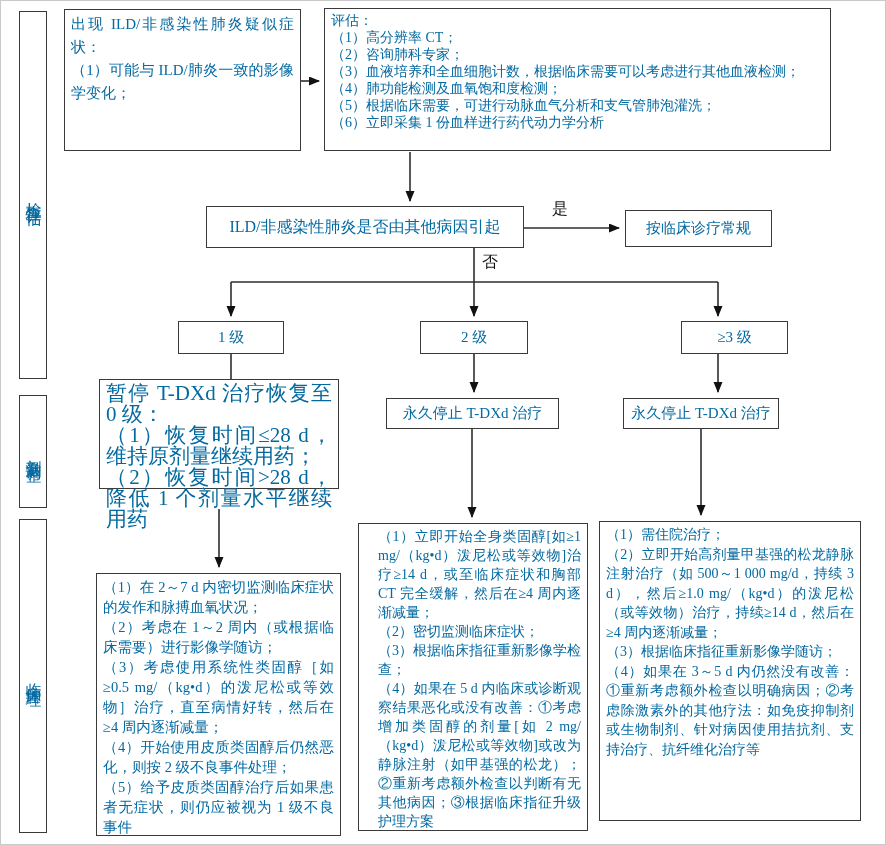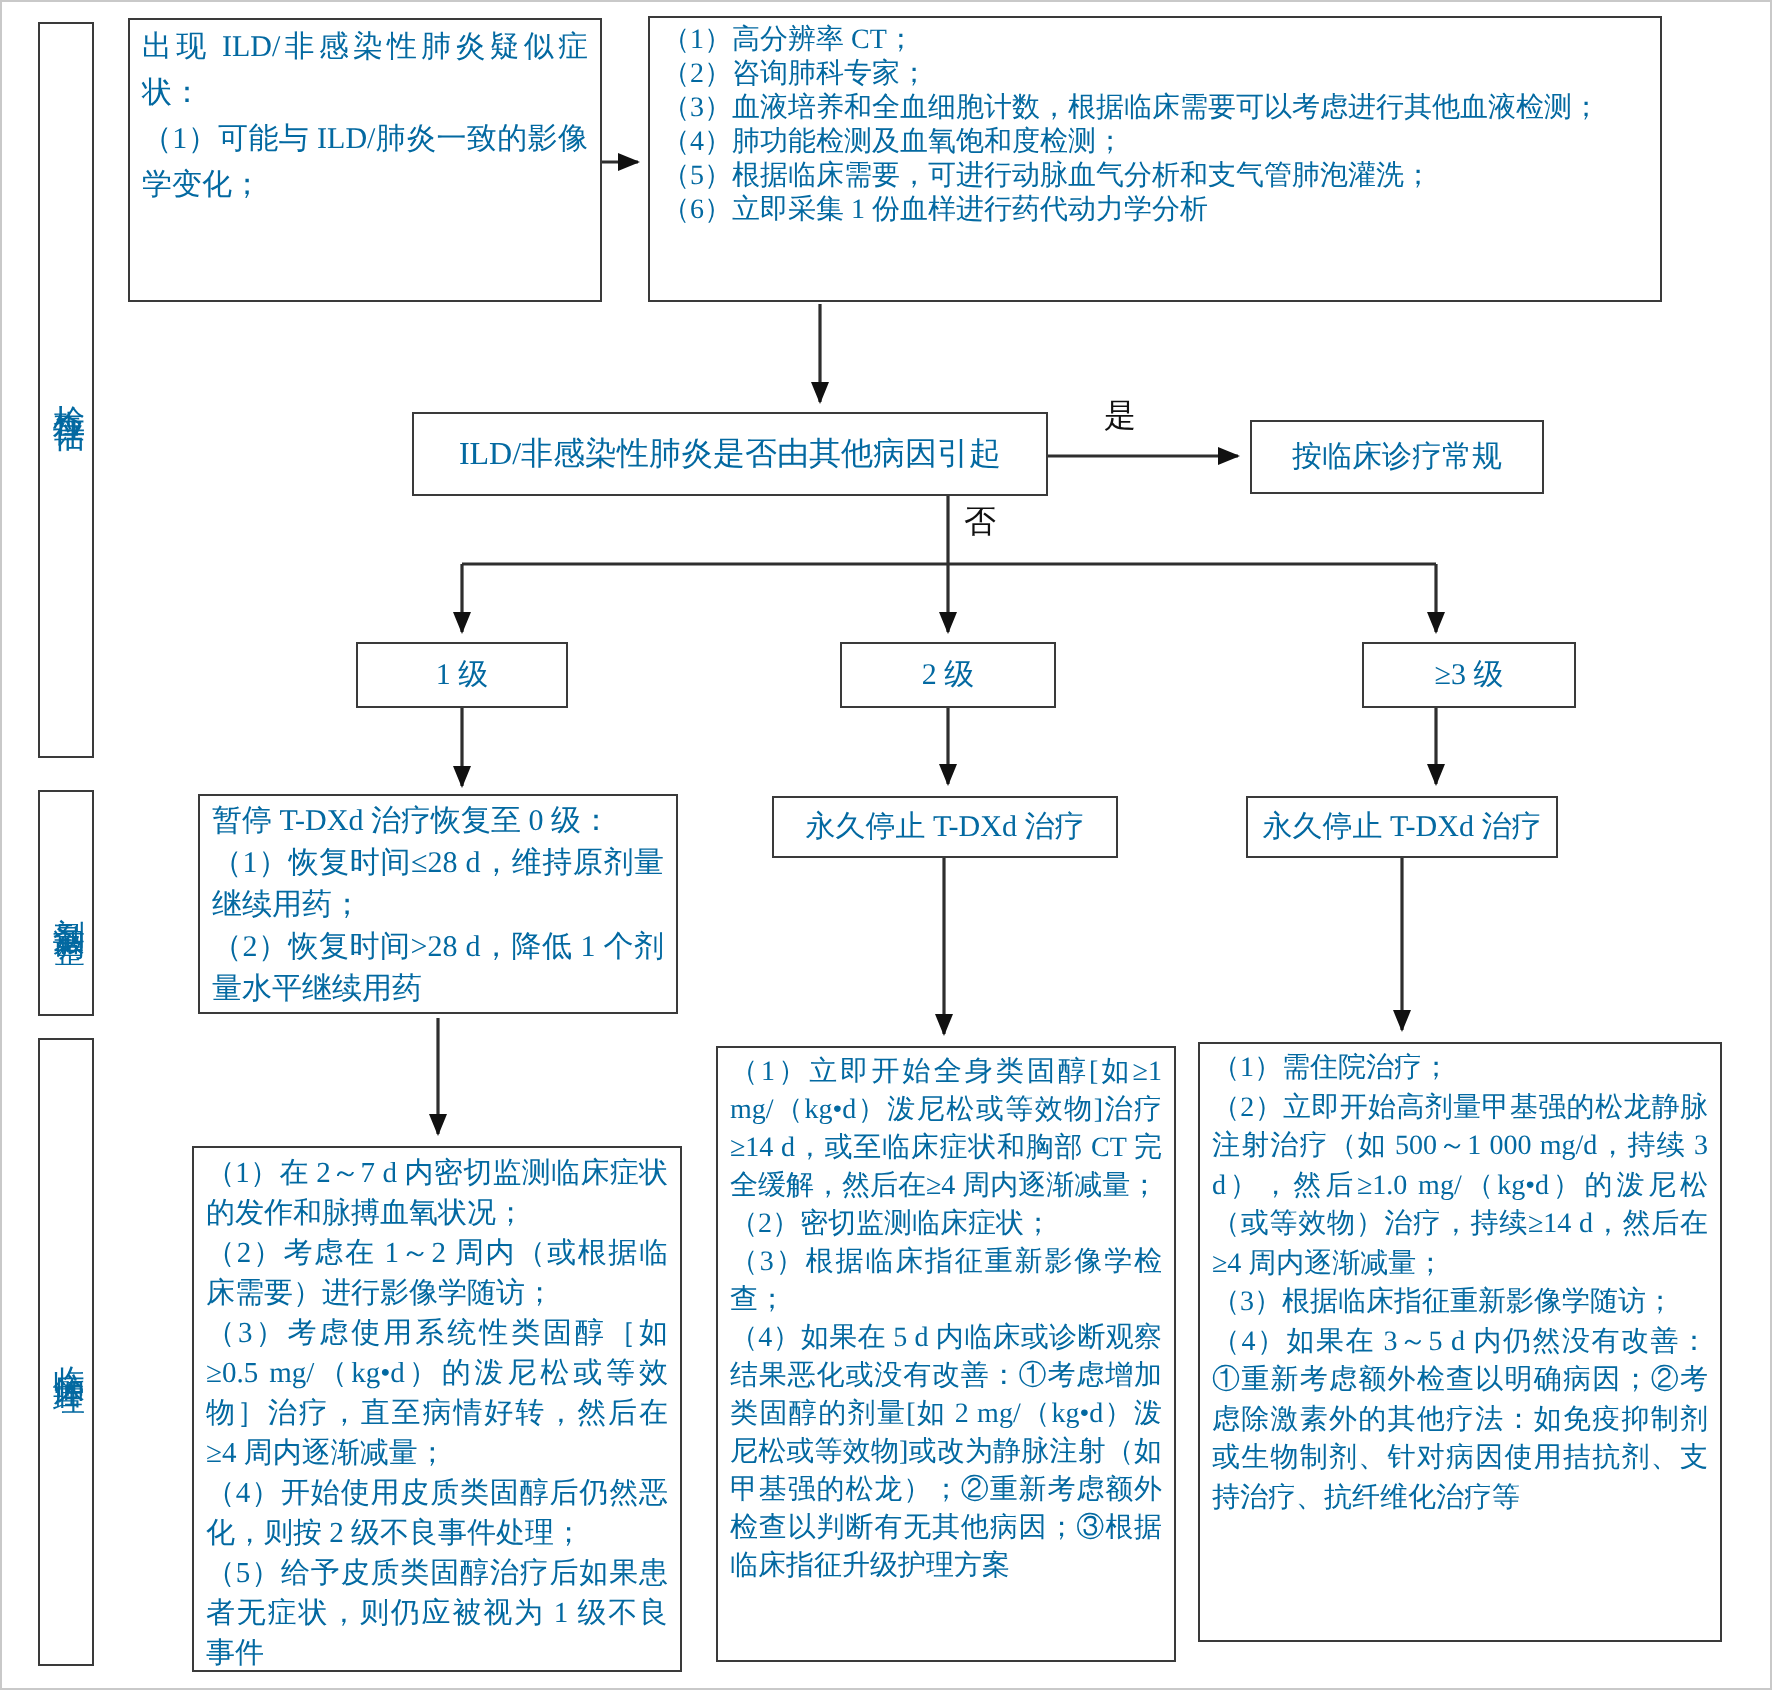--- a/index.html
+++ b/index.html
@@ -24,25 +24,25 @@
   }
   .floatlabel{position:absolute; font-size:16px; background:#fff; padding:0 2px; line-height:1;}
   
   #box-suspect{left:63px; top:8px; width:237px; height:142px; font-size:15px; line-height:23px;}
   #box-assess{left:323px; top:7px; width:507px; height:143px; font-size:14px; line-height:17px;}
   #box-decision{left:205px; top:205px; width:318px; height:42px; font-size:16px;}
   #box-routine{left:624px; top:209px; width:147px; height:37px; font-size:15px;}
   #grade-1{left:177px; top:320px; width:106px; height:33px; font-size:15px;}
   #grade-2{left:419px; top:320px; width:108px; height:33px; font-size:15px;text-align:right;}
   #grade-3{left:680px; top:320px; width:107px; height:33px; font-size:15px;}
-  #box-dose-1{left:98px; top:396px; width:240px; height:110px; font-size:15px; line-height:21px;}
+  #box-dose-1{left:98px; top:378px; width:240px; height:110px; font-size:21px; line-height:21px;}
   #box-dose-2{left:385px; top:397px; width:173px; height:31px; font-size:15px;}
   #box-dose-3{left:622px; top:397px; width:156px; height:31px; font-size:15px;}
   #box-mgmt-1{left:95px; top:572px; width:245px; height:263px; font-size:14.5px; line-height:20px;}
-  #box-mgmt-2{left:357px; top:522px; width:230px; height:308px; font-size:14px; line-height:19px;}
+  #box-mgmt-2{left:357px; top:522px; width:230px; height:308px; font-size:14px; line-height:19px;padding-left:19px;}
   #box-mgmt-3{left:598px; top:520px; width:262px; height:300px; font-size:14px; line-height:19.5px;}
   #strip-1{left:18px; top:10px; width:28px; height:368px;}
   #strip-2{left:18px; top:394px; width:28px; height:113px;}
   #strip-3{left:18px; top:518px; width:28px; height:314px;}
   #label-yes{left:549px; top:200px;}
   #label-no{left:479px; top:253px;}
 </style>
 </head>
 <body>
 
@@ -74,20 +74,21 @@
 
   <div class="box vstrip" id="strip-1">检查评估</div>
   <div class="box vstrip" id="strip-2">剂量调整</div>
   <div class="box vstrip" id="strip-3">临床管理</div>
 
   <div class="box txt" id="box-suspect">
       <div class="line">出现 ILD/非感染性肺炎疑似症状：</div>
       <div class="line">（1）可能与 ILD/肺炎一致的影像学变化；</div>
     </div>
   <div class="box txt" id="box-assess">
+      <div class="line">评估：</div>
       <div class="line">（1）高分辨率 CT；</div>
       <div class="line">（2）咨询肺科专家；</div>
       <div class="line">（3）血液培养和全血细胞计数，根据临床需要可以考虑进行其他血液检测；</div>
       <div class="line">（4）肺功能检测及血氧饱和度检测；</div>
       <div class="line">（5）根据临床需要，可进行动脉血气分析和支气管肺泡灌洗；</div>
       <div class="line">（6）立即采集 1 份血样进行药代动力学分析</div>
     </div>
 
   <div class="box center" id="box-decision">ILD/非感染性肺炎是否由其他病因引起</div>
   <div class="box center" id="box-routine">按临床诊疗常规</div>

